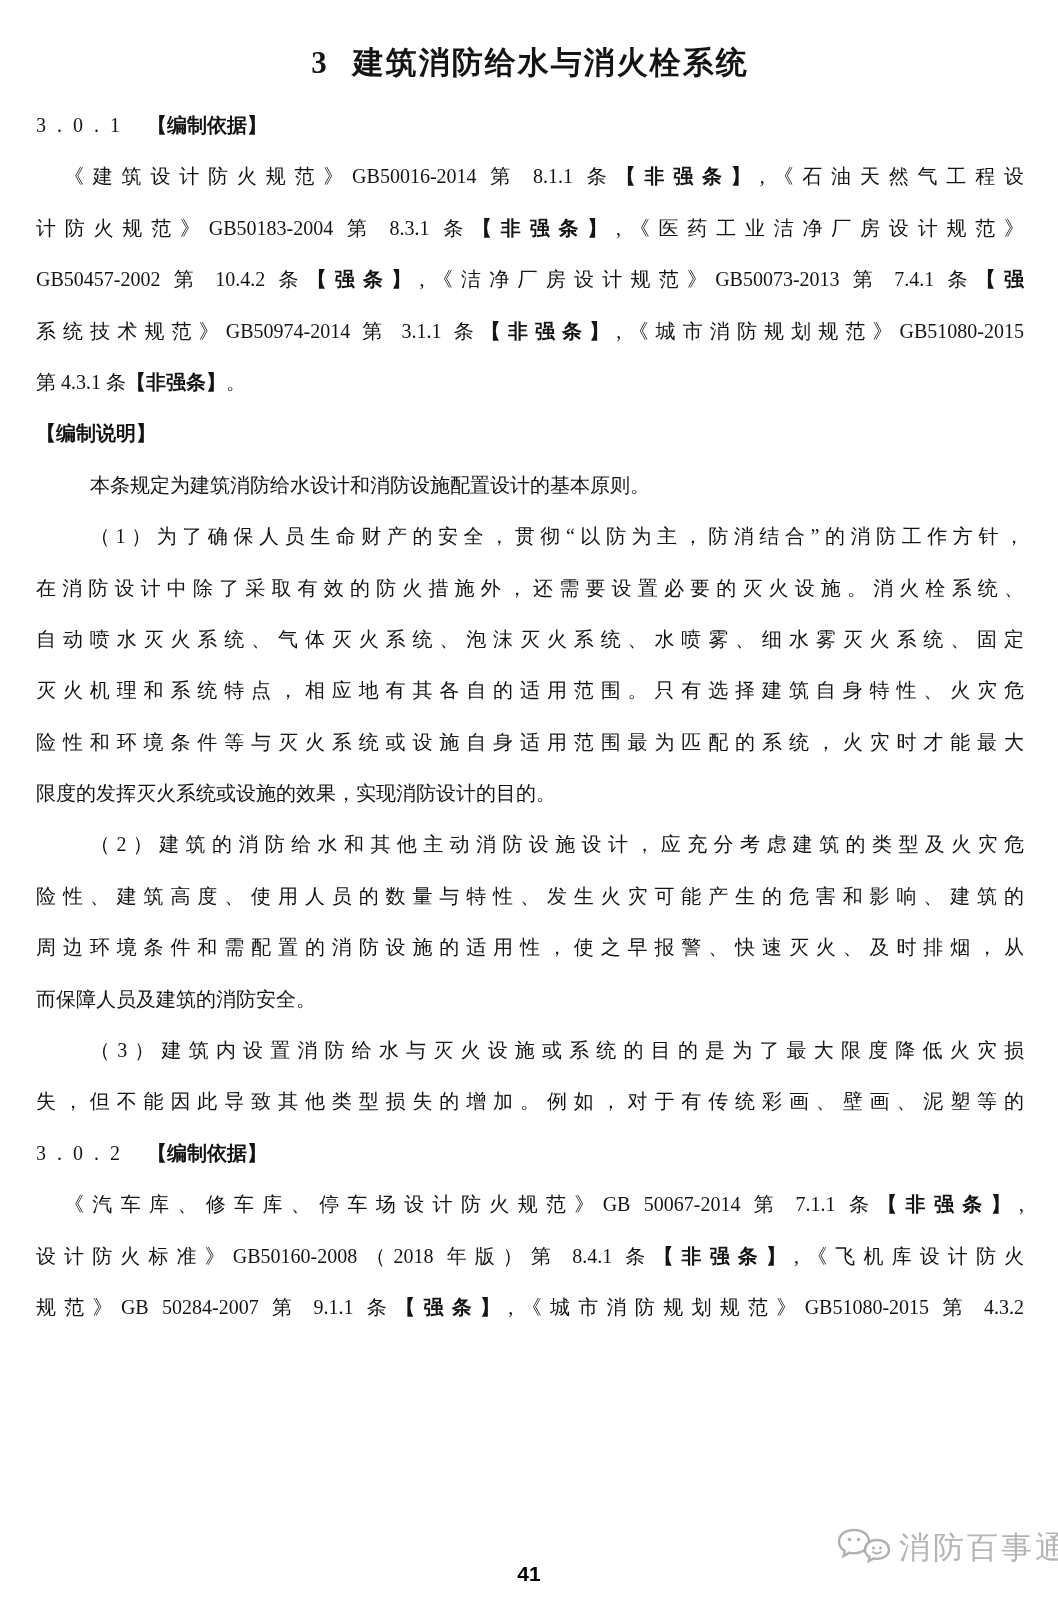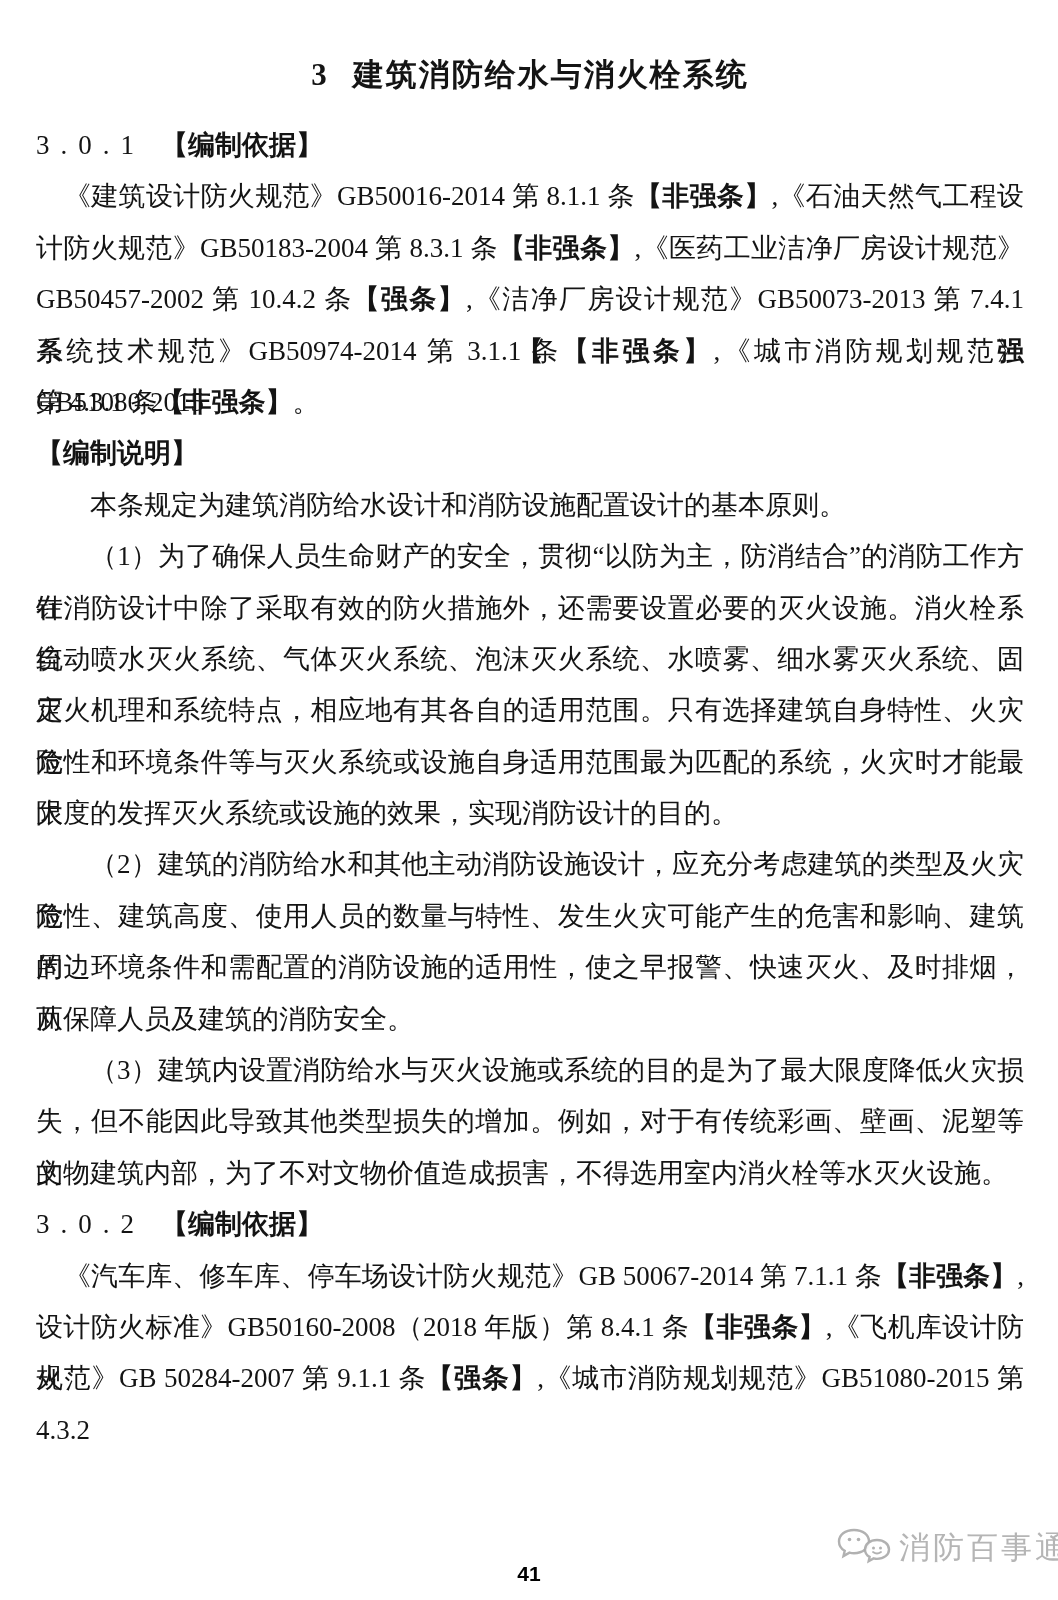--- a/index.html
+++ b/index.html
@@ -6,35 +6,35 @@
   body {
     width:1058px; height:1600px;
     background:#ffffff;
     font-family:"Liberation Serif","DejaVu Serif",serif;
     color:#141414;
     position:relative;
     overflow:hidden;
   }
   .content { padding:0 34px 0 36px; }
   .doc-title {
-    padding-top:54px;
+    padding-top:42px;
     height:42px;
     line-height:42px;
     text-align:center;
     font-size:31px;
     font-weight:bold;
     letter-spacing:2px;
-    margin-bottom:24px;
+    margin-bottom:16px;
     white-space:nowrap;
   }
   .doc-title .tnum { margin-right:26px; letter-spacing:0; }
   .line {
     height:51.4px;
     line-height:51.4px;
-    font-size:27px;
+    font-size:20px;
     white-space:nowrap;
     overflow:visible;
   }
   .line.just { text-align:justify; text-align-last:justify; white-space:normal; }
   .line.indent { text-indent:54px; }
   .line.indent-sm { text-indent:28px; }
   .line .b { font-weight:bold; }
   .line .secnum { letter-spacing:11px; margin-right:16px; }
   .page-number {
     position:absolute; left:0; right:0; top:1562px;
@@ -76,21 +76,20 @@
       <div class="line just"><span>自动喷水灭火系统、气体灭火系统、泡沫灭火系统、水喷雾、细水雾灭火系统、固定</span></div>
       <div class="line just"><span>灭火机理和系统特点，相应地有其各自的适用范围。只有选择建筑自身特性、火灾危</span></div>
       <div class="line just"><span>险性和环境条件等与灭火系统或设施自身适用范围最为匹配的系统，火灾时才能最大</span></div>
       <div class="line"><span>限度的发挥灭火系统或设施的效果，实现消防设计的目的。</span></div>
       <div class="line indent just"><span>（2）建筑的消防给水和其他主动消防设施设计，应充分考虑建筑的类型及火灾危</span></div>
       <div class="line just"><span>险性、建筑高度、使用人员的数量与特性、发生火灾可能产生的危害和影响、建筑的</span></div>
       <div class="line just"><span>周边环境条件和需配置的消防设施的适用性，使之早报警、快速灭火、及时排烟，从</span></div>
       <div class="line"><span>而保障人员及建筑的消防安全。</span></div>
       <div class="line indent just"><span>（3）建筑内设置消防给水与灭火设施或系统的目的是为了最大限度降低火灾损</span></div>
       <div class="line just"><span>失，但不能因此导致其他类型损失的增加。例如，对于有传统彩画、壁画、泥塑等的</span></div>
-      <div class="line"><span>文物建筑内部，为了不对文物价值造成损害，不得选用室内消火栓等水灭火设施。</span></div>
       <div class="line heading"><span class="secnum">3.0.2</span><span class="b">【编制依据】</span></div>
       <div class="line indent-sm just"><span>《汽车库、修车库、停车场设计防火规范》GB 50067-2014 第 7.1.1 条</span><span class="b">【非强条】</span><span>,</span></div>
       <div class="line just"><span>设计防火标准》GB50160-2008（2018 年版）第 8.4.1 条</span><span class="b">【非强条】</span><span>,《飞机库设计防火</span></div>
       <div class="line just"><span>规范》GB 50284-2007 第 9.1.1 条</span><span class="b">【强条】</span><span>,《城市消防规划规范》GB51080-2015 第 4.3.2</span></div>
     </div>
 </div>
 
 <div class="watermark">
   <svg class="wm-icon" width="58" height="44" viewBox="0 0 58 44">
     <g fill="#ffffff" fill-opacity="0.9" stroke="rgba(168,168,168,0.9)" stroke-width="2.4">

